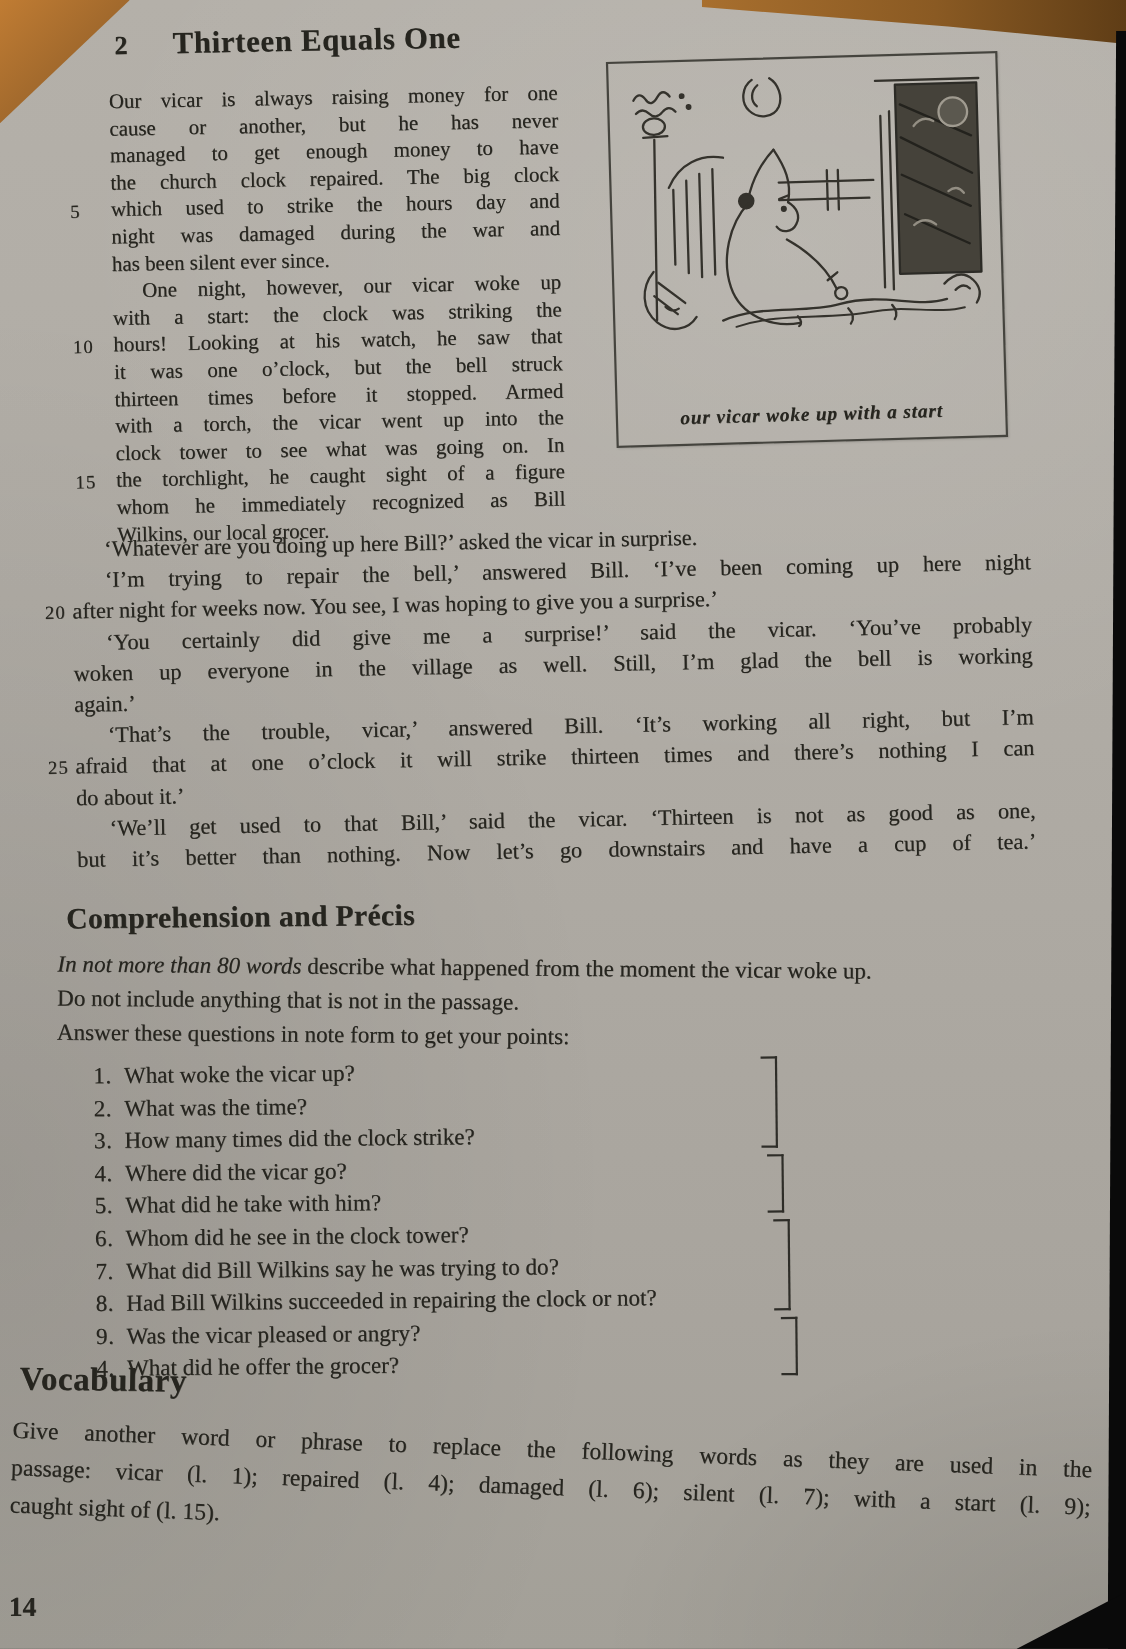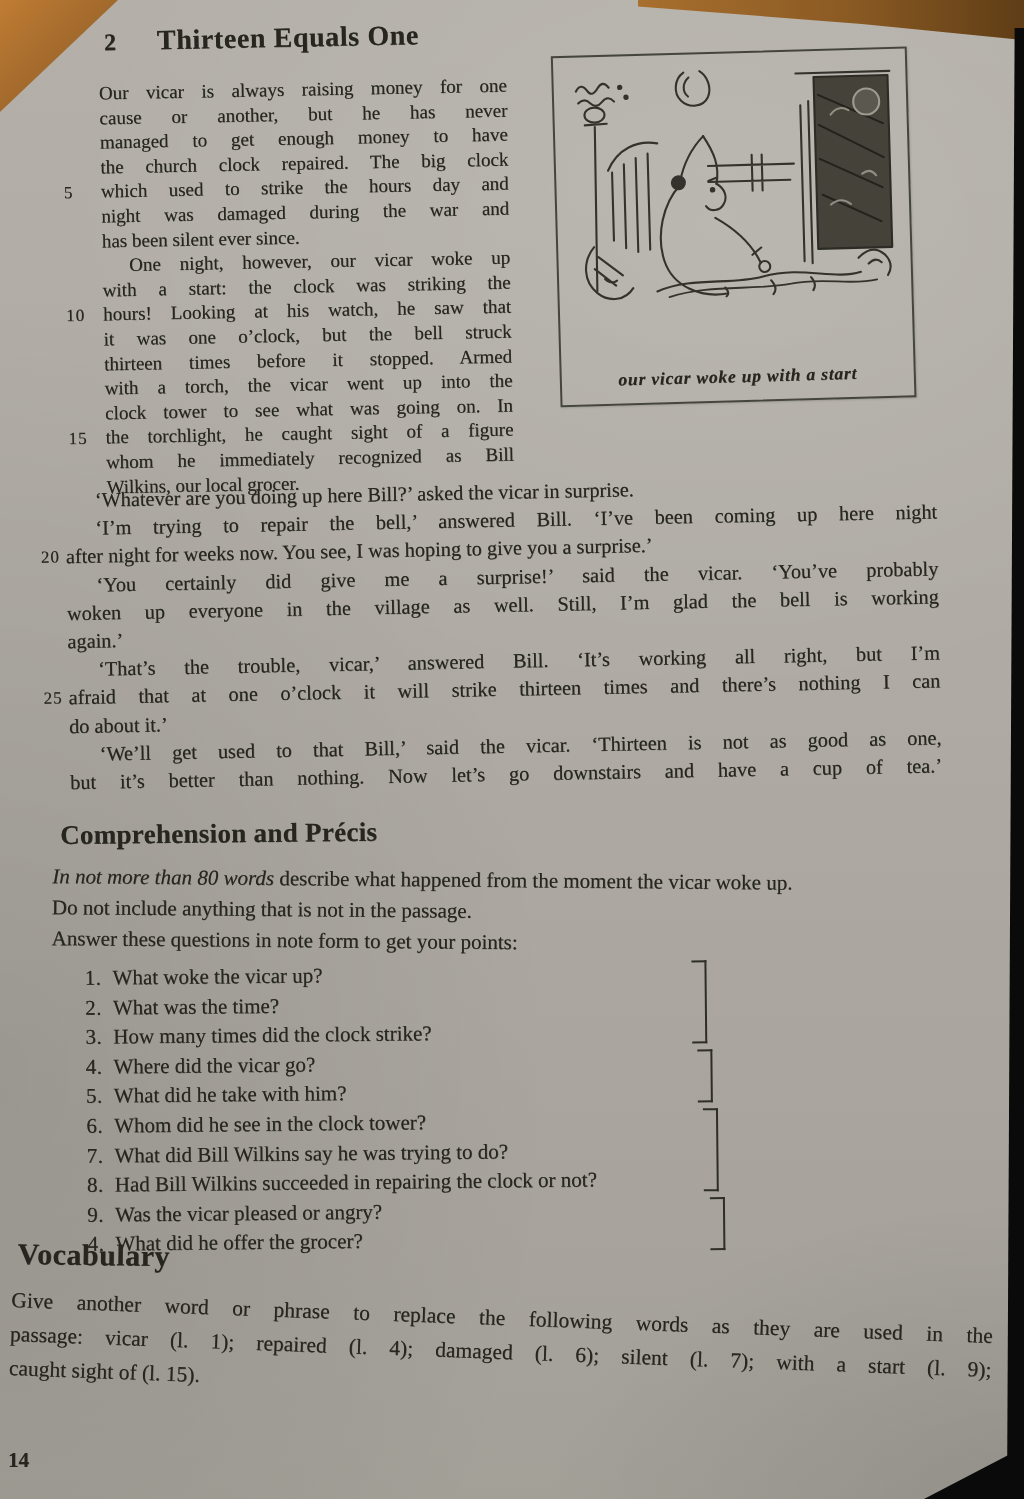--- a/index.html
+++ b/index.html
@@ -75,21 +75,21 @@
   .qrow { display:flex; }
   .qnum { width:50px; text-align:right; padding-right:11px; flex:none; letter-spacing:0.5px; }
   .brkt { position:absolute; width:13px; border:2.5px solid #2e2d28; border-left:none; }
 
   
   .sec-vocab { position:absolute; left:8px; top:1237px; width:1004px; }
   .vocab-heading { margin:0 0 0 10px; font-size:30px; font-weight:bold; letter-spacing:0.5px;
                    transform:rotate(0.8deg); transform-origin:left top; width:max-content; }
   .vlines { margin:12px 0 0 4px; width:982px; font-size:21.5px; line-height:34px;
             transform:rotate(2.1deg); transform-origin:left top; }
-  .pagenum { position:absolute; left:8px; top:1448px; font-size:21px; font-weight:bold; }
+  .pagenum { position:absolute; left:8px; top:1448px; font-size:25px; font-weight:bold; }
 </style>
 </head>
 <body>
 
 <div class="photo">
   <div class="paper"></div>
   <div class="table-tl"></div>
   <div class="table-tr"></div>
   <div class="edge-r"></div>
   <div class="corner-br"></div>

